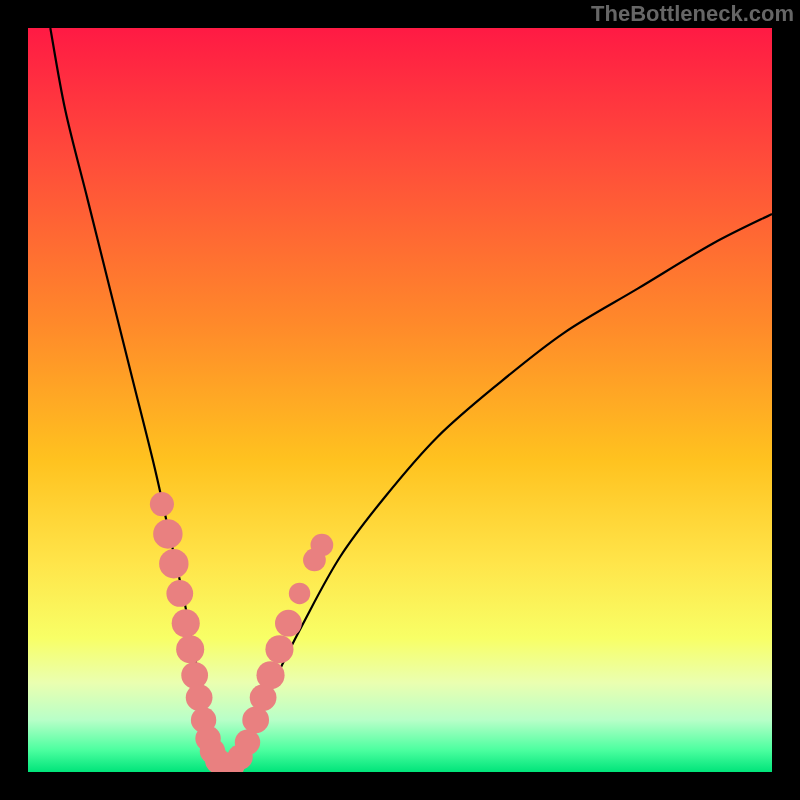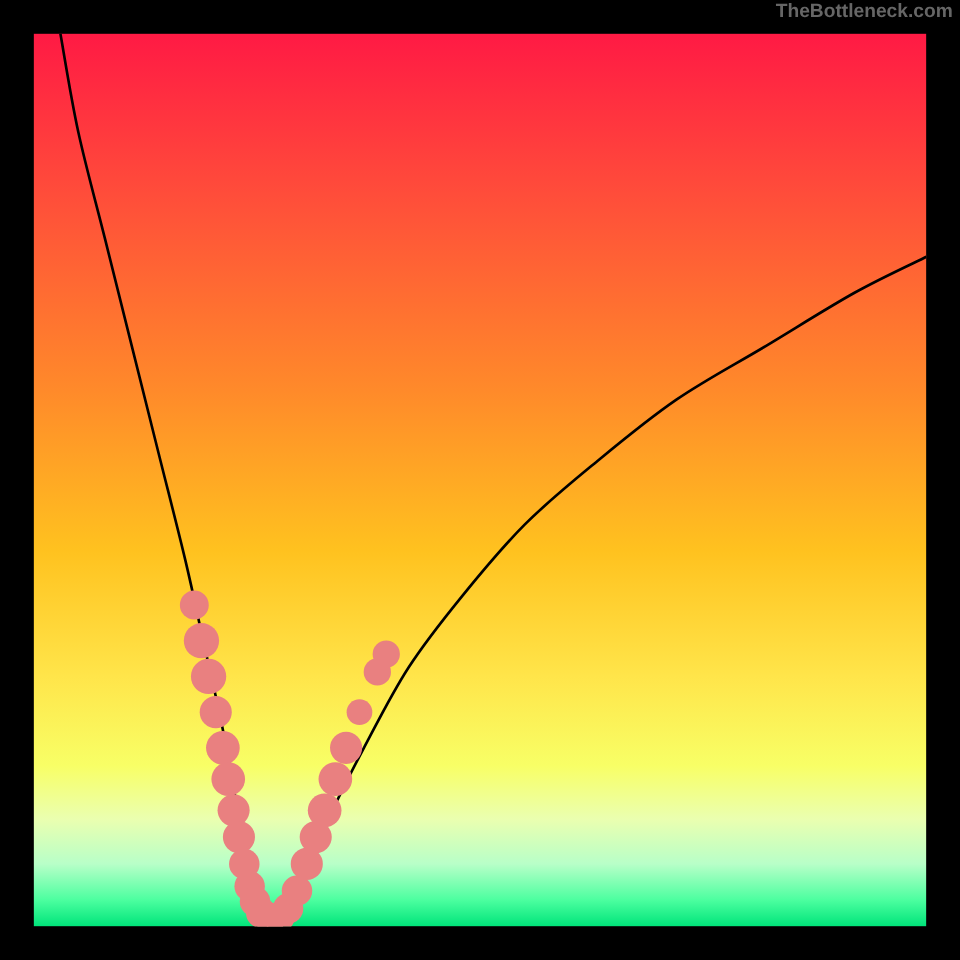--- a/index.html
+++ b/index.html
@@ -15,21 +15,21 @@
     width: 800px;
     height: 800px;
     background: #000;
     position: relative;
   }
   .watermark {
     position: absolute;
     top: 1px;
     right: 6px;
     color: #666;
-    font-size: 16px;
+    font-size: 22px;
     font-weight: 600;
     z-index: 20;
     user-select: none;
     pointer-events: none;
   }
   .plot-wrap {
     position: absolute;
     left: 28px;
     top: 28px;
     width: 744px;

